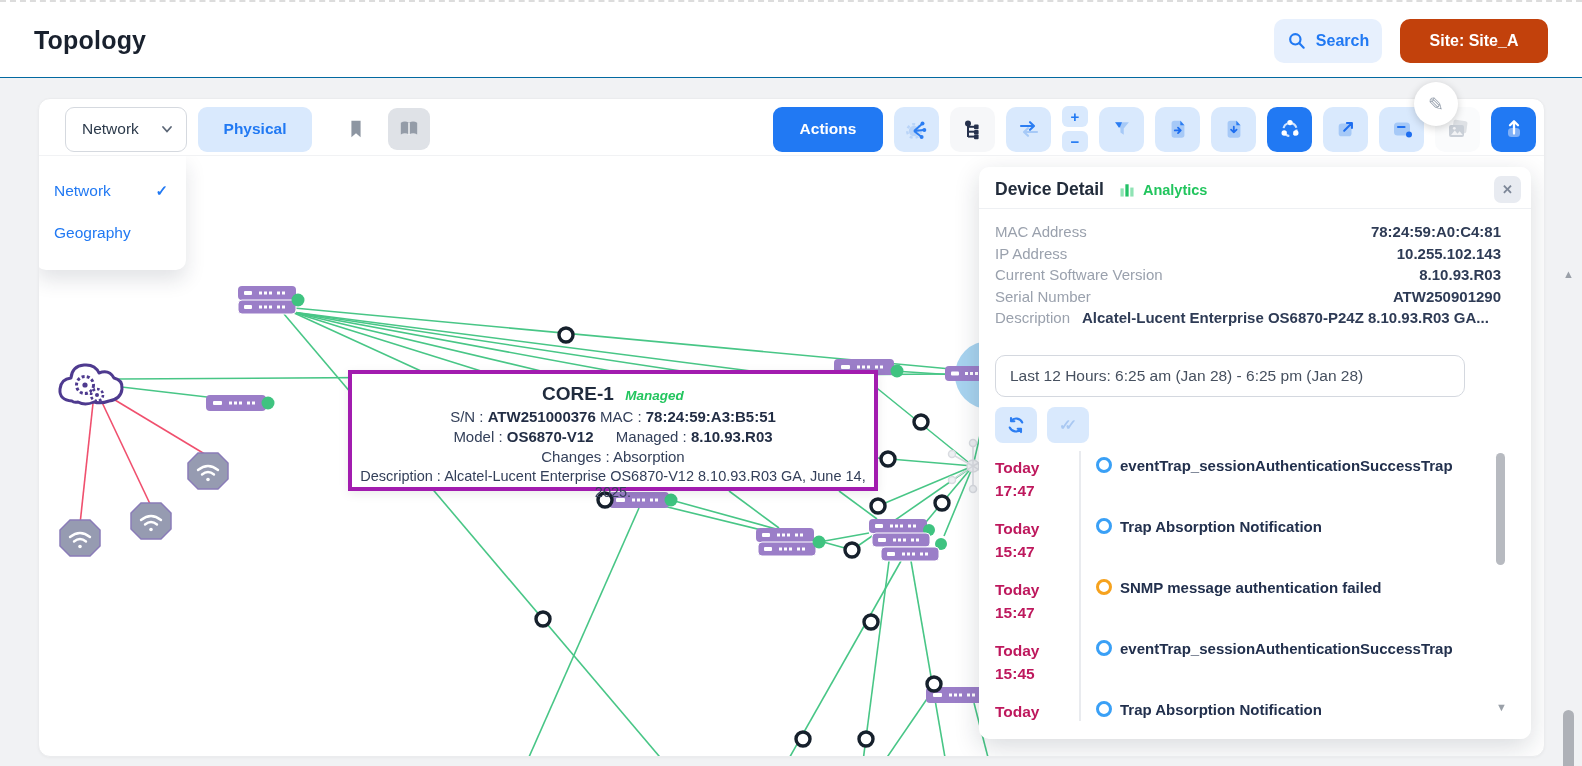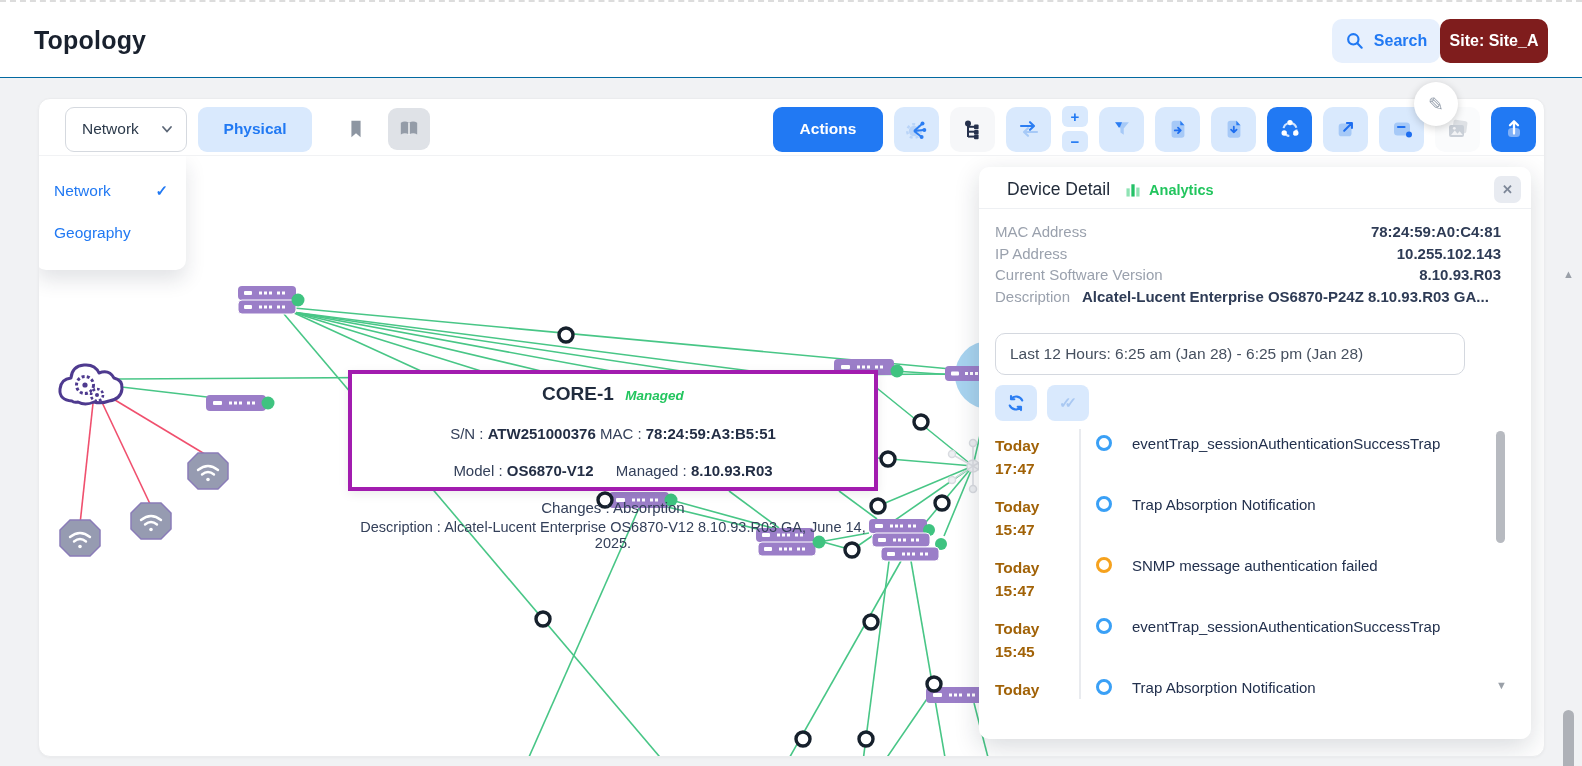--- a/index.html
+++ b/index.html
@@ -4,26 +4,26 @@
 <style>
   * { margin:0; padding:0; box-sizing:border-box; }
   html,body { width:1582px; height:766px; overflow:hidden;
     font-family:"Liberation Sans", sans-serif; background:#f1f2f4; }
   .top-dash { height:4px; border-top:2px dashed #dcdcdc; background:#fff; }
 
   
   .topbar { height:74px; background:#fff; display:flex; align-items:center;
     padding:0 34px; border-bottom:1px solid #0369a1; }
   .page-title { font-size:25px; font-weight:bold; color:#19212e; letter-spacing:.2px; }
-  .topbar .right { margin-left:auto; display:flex; gap:0; align-items:center; }
+  .topbar .right { margin-left:auto; display:flex; gap:18px; align-items:center; }
   .btn { border:none; cursor:pointer; font-family:inherit; display:flex;
     align-items:center; justify-content:center; gap:9px; border-radius:10px; }
   .btn-search { width:108px; height:44px; background:#e7f0fd; color:#2179f3;
     font-size:16px; font-weight:bold; }
-  .btn-site { width:108px; height:44px; background:#7f1d1d; color:#fff;
+  .btn-site { width:148px; height:44px; background:#c2410c; color:#fff;
     font-size:16px; font-weight:bold; }
 
   
   .workspace { position:relative; width:1582px; height:688px; }
   .canvas { position:absolute; left:38px; top:20px; width:1507px; height:659px;
     background:#fff; border-radius:12px; border:1px solid #ebecee;
     box-shadow:0 1px 3px rgba(0,0,0,.04); }
 
   
   .toolbar { position:relative; display:flex; align-items:center;
@@ -67,32 +67,32 @@
   .menu-item { display:flex; align-items:center; padding:12px 18px; font-size:15.5px;
     color:#2179f3; cursor:pointer; }
   .menu-item .mi-check { margin-left:auto; color:#2179f3; font-weight:bold; font-size:15px; }
 
   
   .tooltip { position:absolute; left:309px; top:214px; width:530px; height:121px;
     background:#fff; border:4px solid #a21caf; box-shadow:0 3px 10px rgba(0,0,0,.08);
     text-align:center; padding-top:9px; z-index:20; }
   .tt-title { font-size:19px; font-weight:bold; color:#212c3e; }
   .tt-status { font-size:13.5px; font-weight:bold; font-style:italic; color:#22c55e; margin-left:7px; }
-  .tt-line { font-size:15px; color:#34405a; margin-top:20px; }
+  .tt-line { font-size:15px; color:#34405a; margin-top:3px; }
   .tt-line b { color:#232e45; }
   .tt-sep { display:inline-block; width:14px; }
   .tt-desc { font-size:14.5px; color:#34405a; margin-top:3px; }
 
   
   .panel { position:absolute; left:940px; top:11px; width:552px; height:572px;
     background:#fff; border-radius:10px; box-shadow:0 8px 26px rgba(20,30,50,.16);
     z-index:25; overflow:hidden; }
   .panel-head { display:flex; align-items:center; height:42px; padding:4px 10px 0 16px;
     border-bottom:1px solid #eef0f3; }
-  .panel-title { font-size:17.5px; font-weight:normal; color:#222c3b;margin-left:12px; }
+  .panel-title { font-size:17.5px; font-weight:bold; color:#222c3b; }
   .analytics { display:flex; align-items:center; gap:7px; margin-left:14px;
     background:none; border:none; cursor:pointer; }
   .analytics span { color:#22c55e; font-size:14.5px; font-weight:bold; }
   .close-btn { margin-left:auto; width:27px; height:27px; border-radius:7px;
     background:#e8ebf1; border:none; color:#7d8798; font-size:13px; font-weight:bold; cursor:pointer; }
   .fields { padding:12px 30px 0 16px; }
   .f-row { display:flex; align-items:baseline; line-height:21.5px; font-size:15px; }
   .f-label { color:#9aa1ad; flex:0 0 auto; }
   .f-value { margin-left:auto; font-weight:bold; color:#2e3b55; text-align:left;
     white-space:nowrap; }
@@ -100,28 +100,28 @@
   .time-box { margin:26px 66px 0 16px; height:42px; border:1.5px solid #d4d8df;
     border-radius:10px; display:flex; align-items:center; padding:0 14px;
     font-size:15.5px; color:#46505f; background:#fff; cursor:pointer; }
   .mini-row { display:flex; gap:10px; margin:10px 0 0 16px; }
   .mini-btn { width:42px; height:36px; border:none; border-radius:8px; background:#d9e9fd;
     cursor:pointer; display:flex; align-items:center; justify-content:center; }
   .dbl-check { color:#a9c8f2; font-weight:bold; font-size:15px; letter-spacing:-7px;
     padding-right:7px; }
   .events { position:relative; margin:8px 0 0 16px; height:270px; overflow:hidden; }
   .ev-row { display:flex; min-height:61px; }
-  .ev-time { flex:0 0 84px; font-size:15.5px; font-weight:bold; color:#a16207;
+  .ev-time { flex:0 0 84px; font-size:15.5px; font-weight:bold; color:#be185d;
     line-height:23px; padding-top:5px; }
   .ev-body { flex:1; border-left:2px solid #e9ebef; padding:5px 0 0 15px;
     display:flex; align-items:flex-start; gap:8px; }
   .ring { width:16px; height:16px; border-radius:50%; border:3.5px solid #3aa0f6;
     background:#fff; flex:0 0 auto; margin-top:1px; }
   .ring.warning { border-color:#f6a21e; }
-  .ev-title { font-size:15px; font-weight:normal; color:#22304d; padding-top:1px;margin-left:12px; }
+  .ev-title { font-size:15px; font-weight:bold; color:#22304d; padding-top:1px; }
   .ev-thumb { position:absolute; right:26px; top:2px; width:9px; height:112px;
     border-radius:5px; background:#b7bac0; }
   .ev-down { position:absolute; right:24px; bottom:8px; color:#9aa0a8; font-size:11px; }
 
   
   .pg-scroll { position:absolute; right:5px; top:0; width:16px; height:688px; z-index:50; }
   .pg-up   { position:absolute; top:190px; left:2px; color:#9aa0a8; font-size:11px; }
   .pg-thumb{ position:absolute; top:632px; left:2px; width:11px; height:70px;
     border-radius:6px; background:#aeb1b7; }
 </style>
@@ -544,20 +544,24 @@
           <span class="f-value">78:24:59:A0:C4:81</span>
         </div>
         <div class="f-row">
           <span class="f-label">IP Address</span>
           <span class="f-value">10.255.102.143</span>
         </div>
         <div class="f-row">
           <span class="f-label">Current Software Version</span>
           <span class="f-value">8.10.93.R03</span>
         </div>
+        <div class="f-row">
+          <span class="f-label">Serial Number</span>
+          <span class="f-value">ATW250901290</span>
+        </div>
         <div class="f-row desc">
           <span class="f-label">Description</span>
           <span class="f-value">Alcatel-Lucent Enterprise OS6870-P24Z 8.10.93.R03 GA...</span>
         </div>
       </div>
 
       <div class="time-box">
         <span>Last 12 Hours: 6:25 am (Jan 28) - 6:25 pm (Jan 28)</span>
       </div>
 

